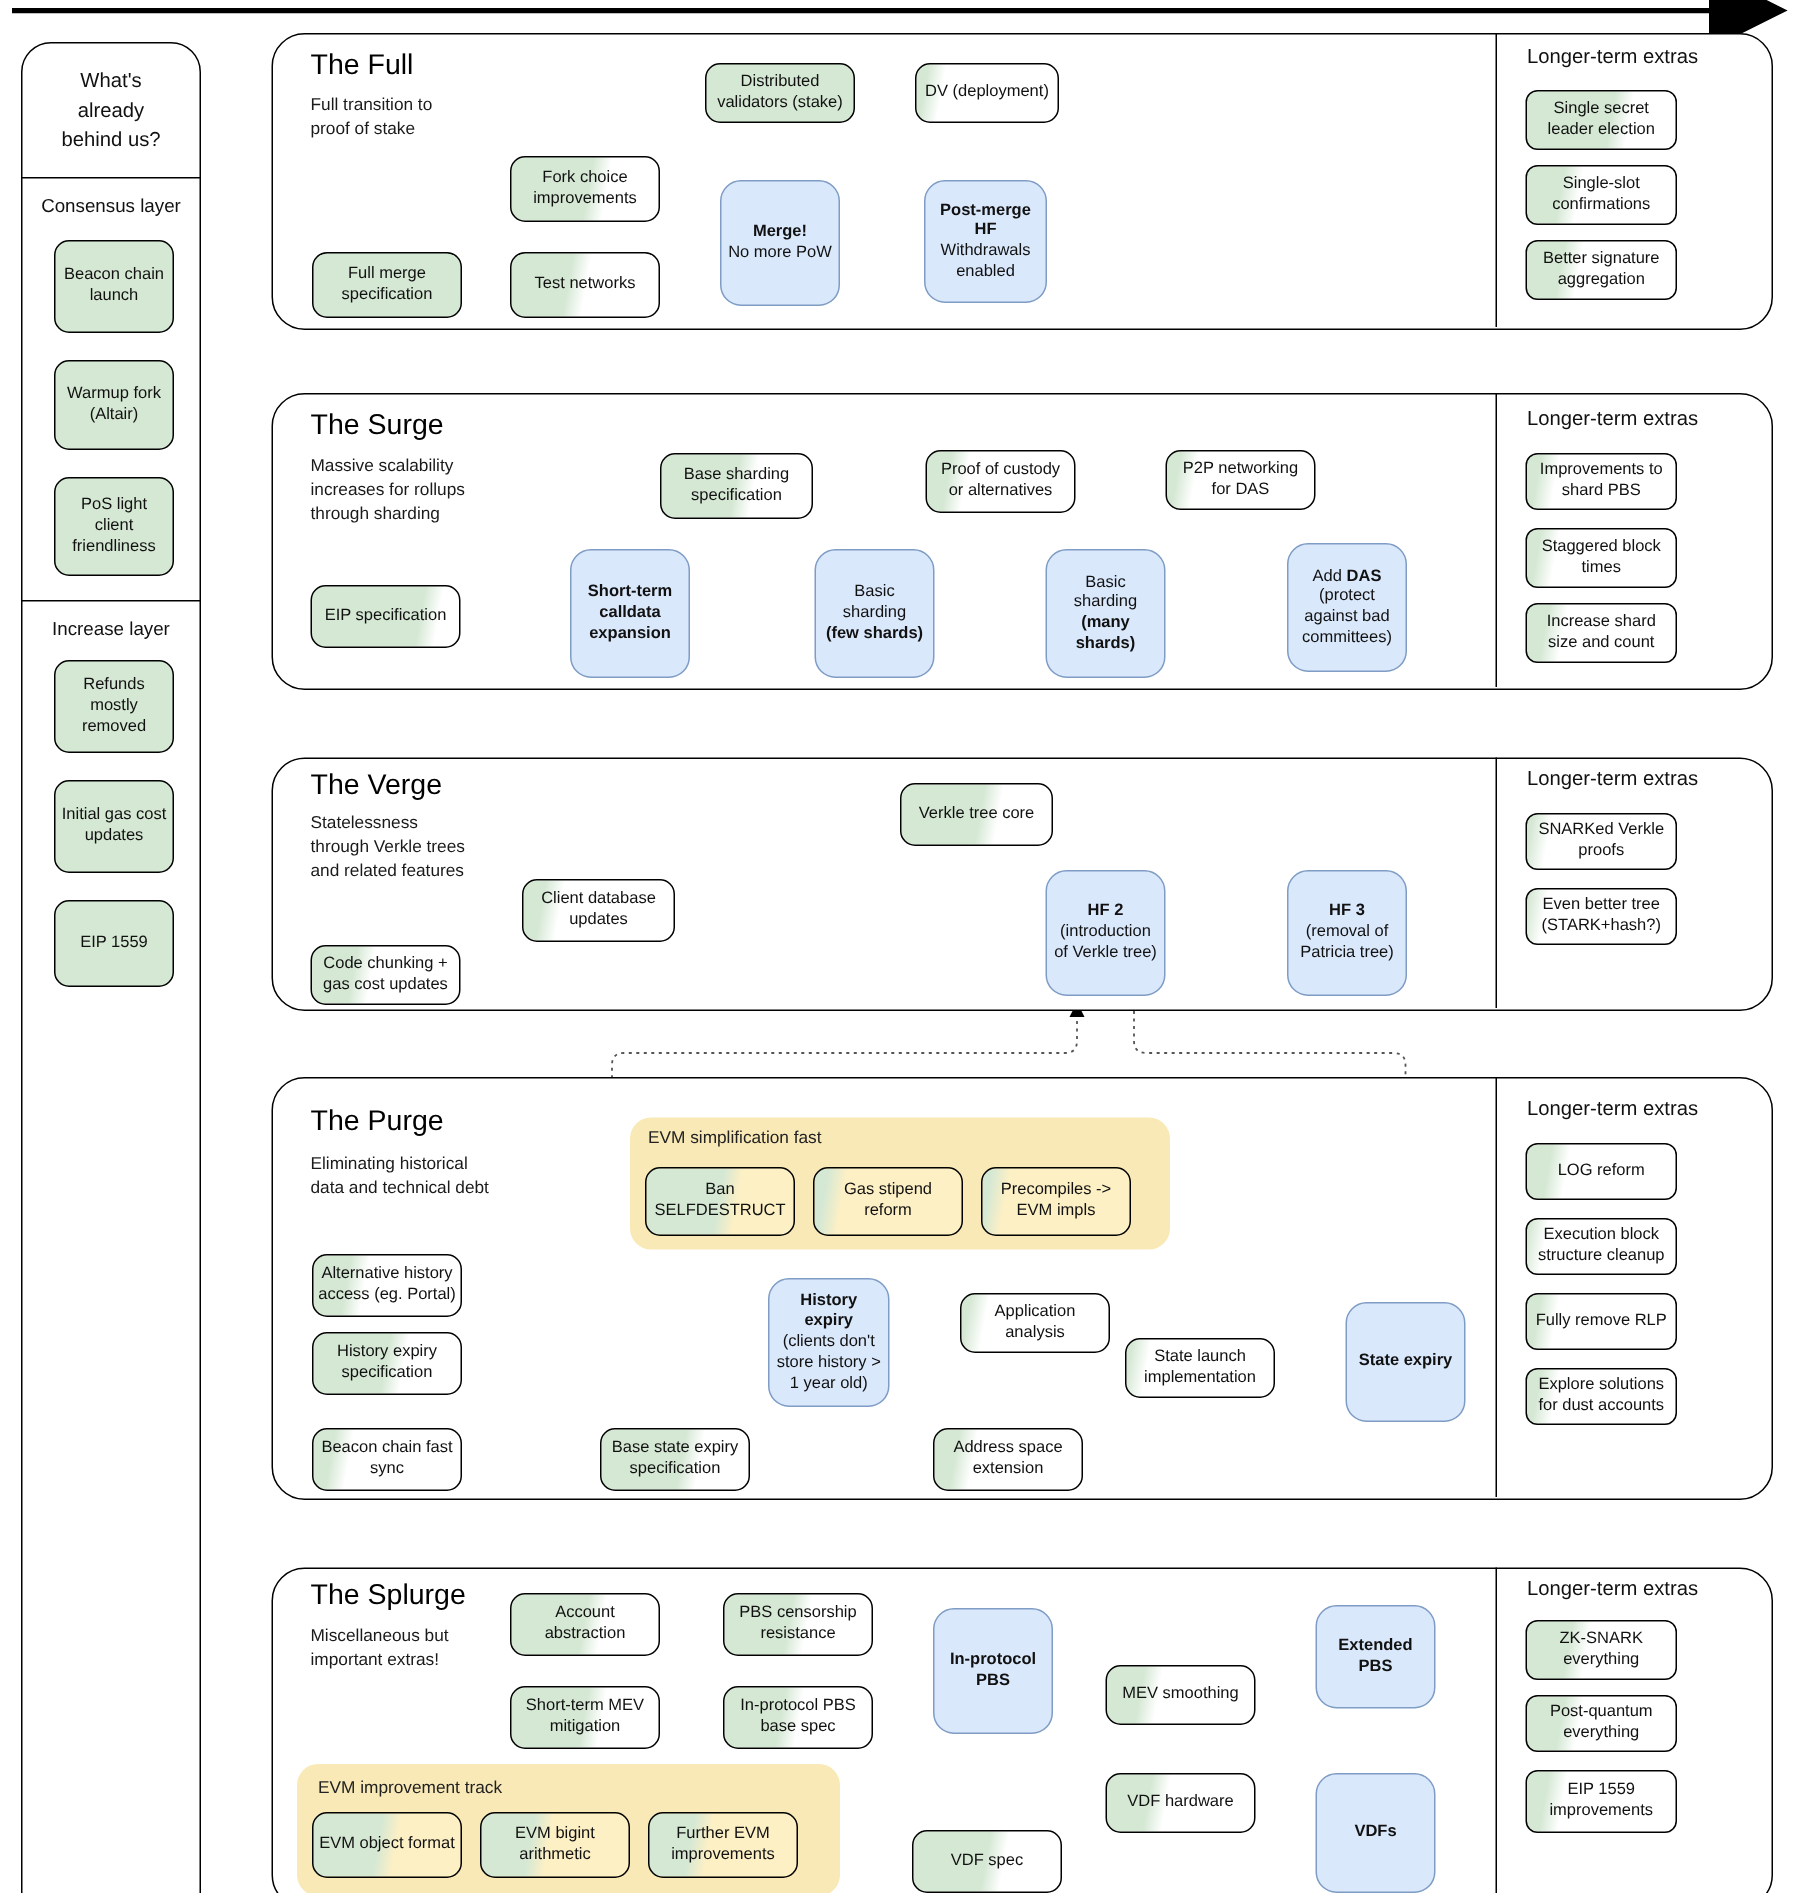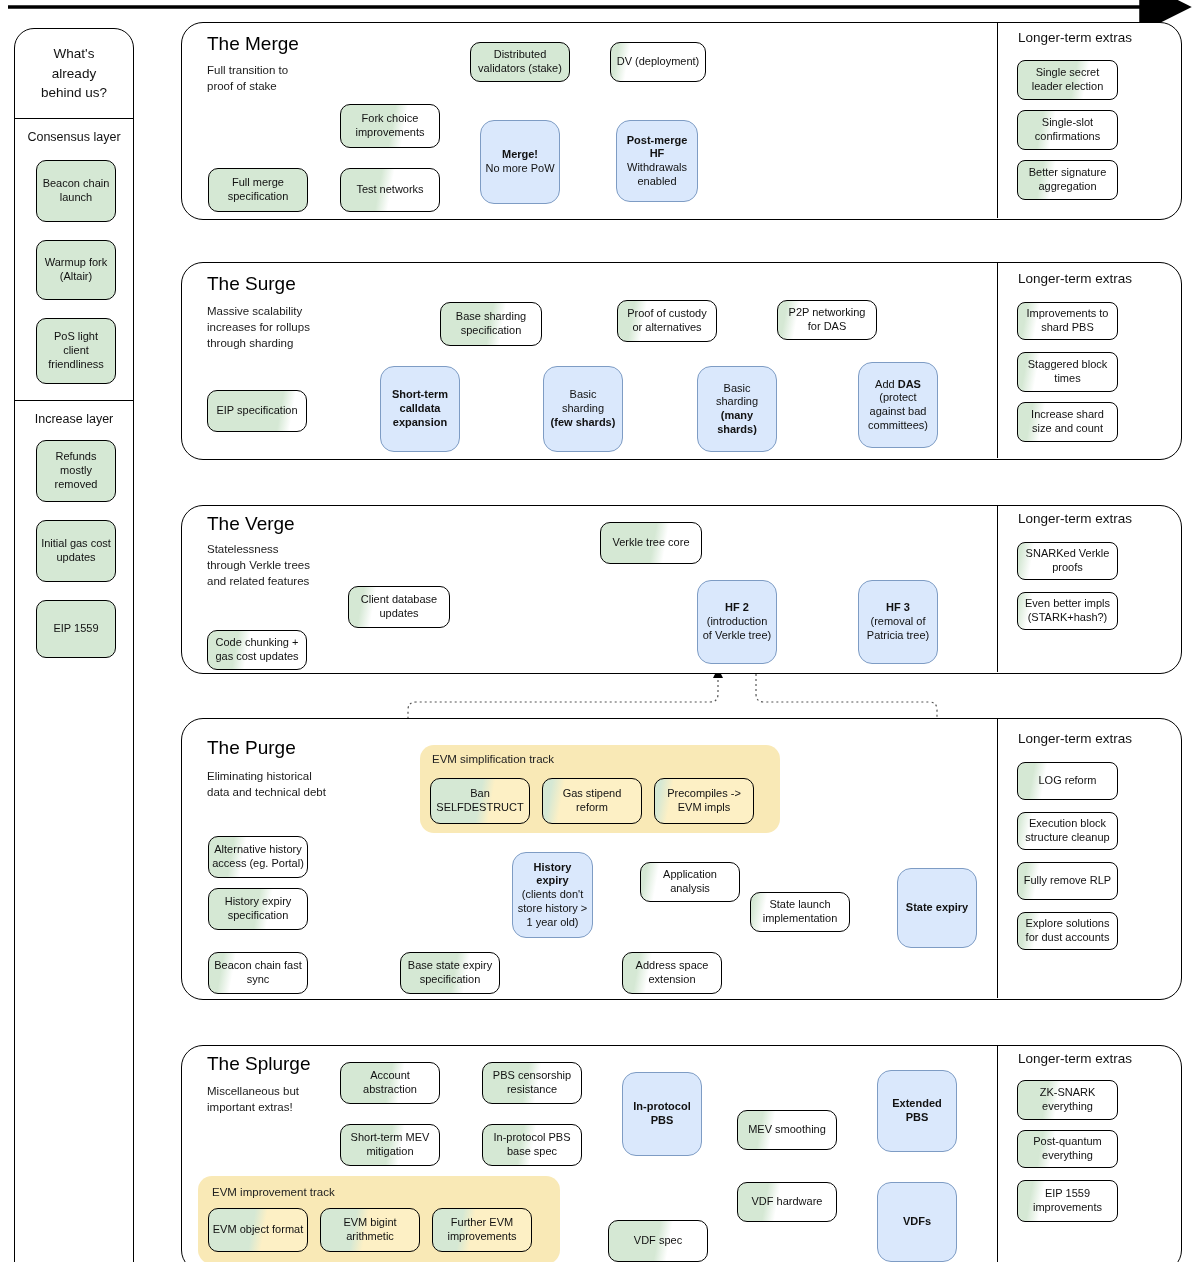--- a/index.html
+++ b/index.html
@@ -113,21 +113,21 @@
     </div>
   <div class="node green" style="left:36px;top:520px;width:80px;height:62px">
       <span>Initial gas cost updates</span>
     </div>
   <div class="node green" style="left:36px;top:600px;width:80px;height:58px">
       <span>EIP 1559</span>
     </div>
 
   <div class="section" style="left:181px;top:22px;width:999px;height:196px"></div>
   <div class="vline" style="left:997px;top:22px;height:196px"></div>
-  <div class="sec-title" style="left:207px;top:33px">The Merge</div>
+  <div class="sec-title" style="left:207px;top:33px">The Full</div>
   <div class="sec-sub" style="left:207px;top:62px">Full transition to
 proof of stake</div>
   <div class="extras-h" style="left:1018px;top:30px">Longer-term extras</div>
   <div class="node green" style="left:470px;top:42px;width:100px;height:40px">
       <span>Distributed validators (stake)</span>
     </div>
   <div class="node part" style="--p:14%;left:610px;top:42px;width:96px;height:40px">
       <span>DV (deployment)</span>
     </div>
   <div class="node part" style="--p:58%;left:340px;top:104px;width:100px;height:44px">
@@ -222,31 +222,31 @@
       <span class="rest">(introduction of Verkle tree)</span>
     </div>
   <div class="node blue" style="left:858px;top:580px;width:80px;height:84px">
       <span class="b">HF 3</span>
       <span class="rest">(removal of Patricia tree)</span>
     </div>
   <div class="node part" style="--p:10%;left:1017px;top:542px;width:101px;height:38px;border-radius:8px">
       <span>SNARKed Verkle proofs</span>
     </div>
   <div class="node part" style="--p:8%;left:1017px;top:592px;width:101px;height:38px;border-radius:8px">
-      <span>Even better impls (STARK+hash?)</span>
+      <span>Even better tree (STARK+hash?)</span>
     </div>
 
   <div class="section" style="left:181px;top:718px;width:999px;height:280px"></div>
   <div class="vline" style="left:997px;top:718px;height:280px"></div>
   <div class="sec-title" style="left:207px;top:737px">The Purge</div>
   <div class="sec-sub" style="left:207px;top:768px">Eliminating historical
 data and technical debt</div>
   <div class="extras-h" style="left:1018px;top:731px">Longer-term extras</div>
   <div class="ycontainer" style="left:420px;top:745px;width:360px;height:88px"></div>
-  <div class="ylabel" style="left:432px;top:753px">EVM simplification track</div>
+  <div class="ylabel" style="left:432px;top:753px">EVM simplification fast</div>
   <div class="node part on-yellow" style="--p:55%;left:430px;top:778px;width:100px;height:46px">
       <span>Ban SELFDESTRUCT</span>
     </div>
   <div class="node part on-yellow" style="--p:15%;left:542px;top:778px;width:100px;height:46px">
       <span>Gas stipend reform</span>
     </div>
   <div class="node part on-yellow" style="--p:12%;left:654px;top:778px;width:100px;height:46px">
       <span>Precompiles -&gt; EVM impls</span>
     </div>
   <div class="node part" style="--p:30%;left:208px;top:836px;width:100px;height:42px">
@@ -307,21 +307,21 @@
     </div>
   <div class="node part" style="--p:45%;left:482px;top:1124px;width:100px;height:42px">
       <span>In-protocol PBS base spec</span>
     </div>
   <div class="node blue" style="left:622px;top:1072px;width:80px;height:84px">
       <span class="b">In-protocol PBS</span>
     </div>
   <div class="node part" style="--p:30%;left:737px;top:1110px;width:100px;height:40px">
       <span>MEV smoothing</span>
     </div>
-  <div class="node blue" style="left:877px;top:1070px;width:80px;height:82px">
+  <div class="node blue" style="left:877px;top:1070px;width:80px;height:69px">
       <span class="b">Extended PBS</span>
     </div>
   <div class="node part" style="--p:35%;left:737px;top:1182px;width:100px;height:40px">
       <span>VDF hardware</span>
     </div>
   <div class="node blue" style="left:877px;top:1182px;width:80px;height:80px">
       <span class="b">VDFs</span>
     </div>
   <div class="node part" style="--p:55%;left:608px;top:1220px;width:100px;height:42px">
       <span>VDF spec</span>

